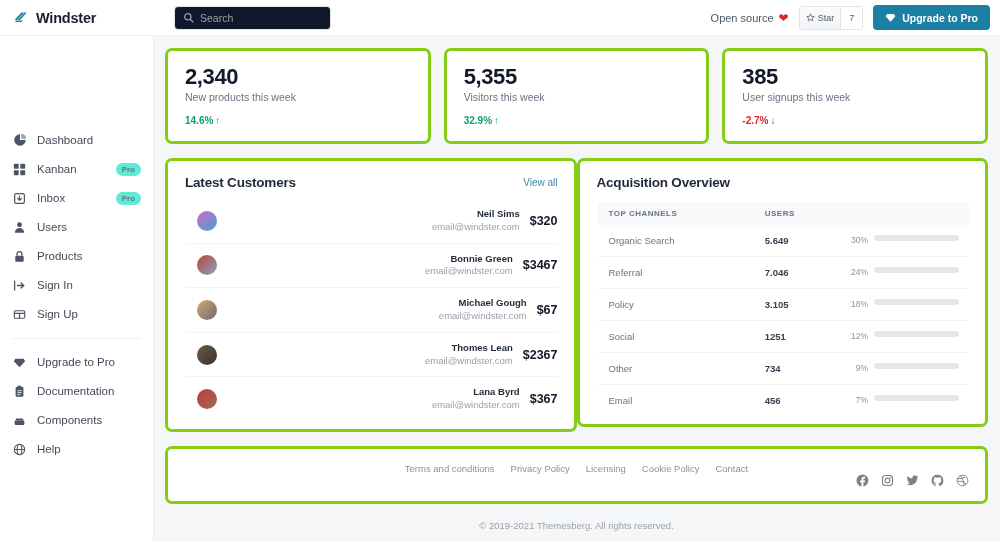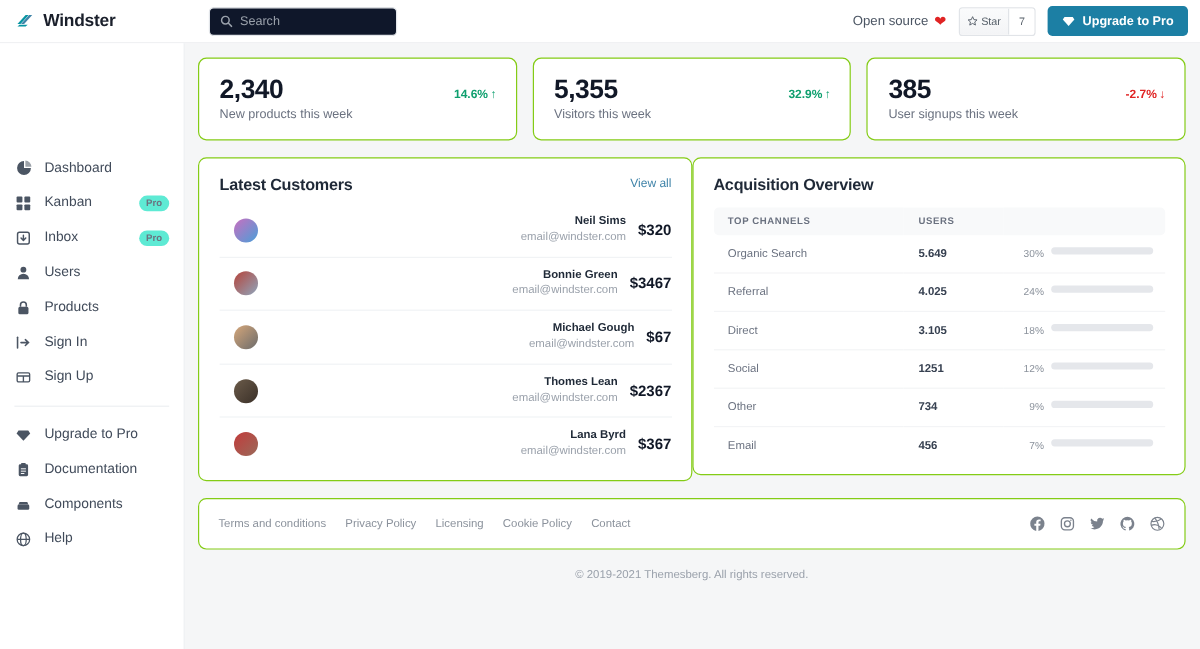--- a/index.html
+++ b/index.html
@@ -80,21 +80,21 @@
     margin-left: auto;
     background: #5eead4; color: #6b7280;
     font-size: 8px; font-weight: bold;
     padding: 2px 6px; border-radius: 7px;
   }
   .nav-sep { height: 1px; background: #edeff2; margin: 9px 12px 9px 12px; }
 
   
   .main { flex: 1; min-width: 0; padding: 12px 12px 0 11px; overflow: hidden; }
 
-  .card { background: #fff; border: 1px solid #84cc16; border-radius: 7px; }
+  .card { background: #fff; border: 3px solid #84cc16; border-radius: 7px; flex-direction: column; }
 
   .stats-row { display: flex; gap: 13px; }
   .stat-card { flex: 1; padding: 13px 16px 15px 17px; display: flex; align-items: flex-start; }
   .stat-left { flex: 1; }
   .stat-value { font-size: 22px; font-weight: bold; color: #111827; letter-spacing: -0.4px; line-height: 1.18; }
   .stat-label { font-size: 10.5px; color: #6b7280; margin-top: 1px; }
   .stat-delta { font-size: 10px; font-weight: bold; display: flex; align-items: center; gap: 2px; margin-top: 12px; white-space: nowrap; }
   .up { color: #0e9f6e; }
   .down { color: #e02424; }
 
@@ -429,30 +429,30 @@
                   <td class="ch-users">5.649</td>
                   <td class="pct-cell">
                     <div class="pct-wrap">
                       <span class="pct-num">30%</span>
                       <span class="track"><span class="fill" style="width:30%;background:#0694a2"></span></span>
                     </div>
                   </td>
                 </tr>
                 <tr>
                   <td class="ch-name">Referral</td>
-                  <td class="ch-users">4.025</td>
+                  <td class="ch-users">7.046</td>
                   <td class="pct-cell">
                     <div class="pct-wrap">
                       <span class="pct-num">24%</span>
                       <span class="track"><span class="fill" style="width:24%;background:#f6ad7b"></span></span>
                     </div>
                   </td>
                 </tr>
                 <tr>
-                  <td class="ch-name">Direct</td>
+                  <td class="ch-name">Policy</td>
                   <td class="ch-users">3.105</td>
                   <td class="pct-cell">
                     <div class="pct-wrap">
                       <span class="pct-num">18%</span>
                       <span class="track"><span class="fill" style="width:18%;background:#16bdca"></span></span>
                     </div>
                   </td>
                 </tr>
                 <tr>
                   <td class="ch-name">Social</td>

